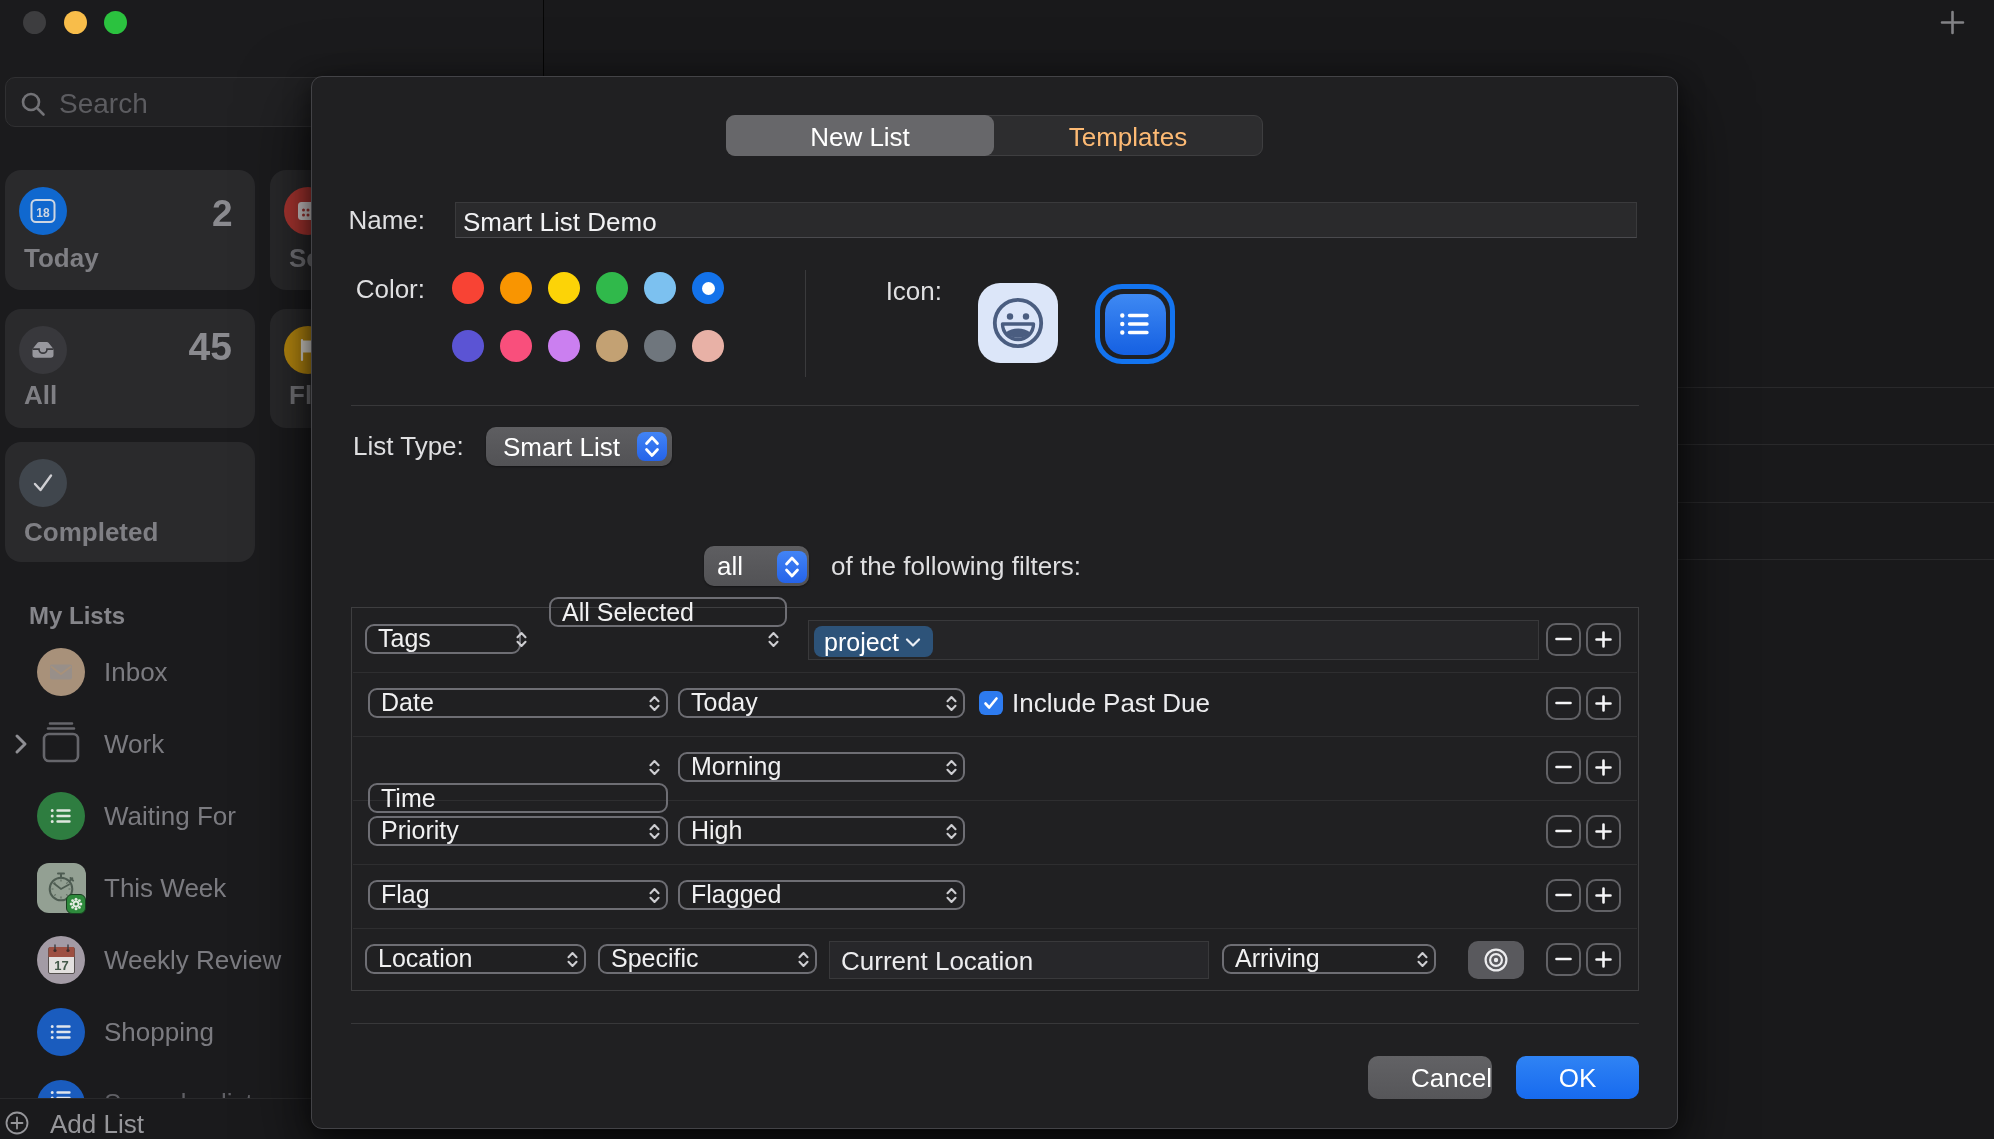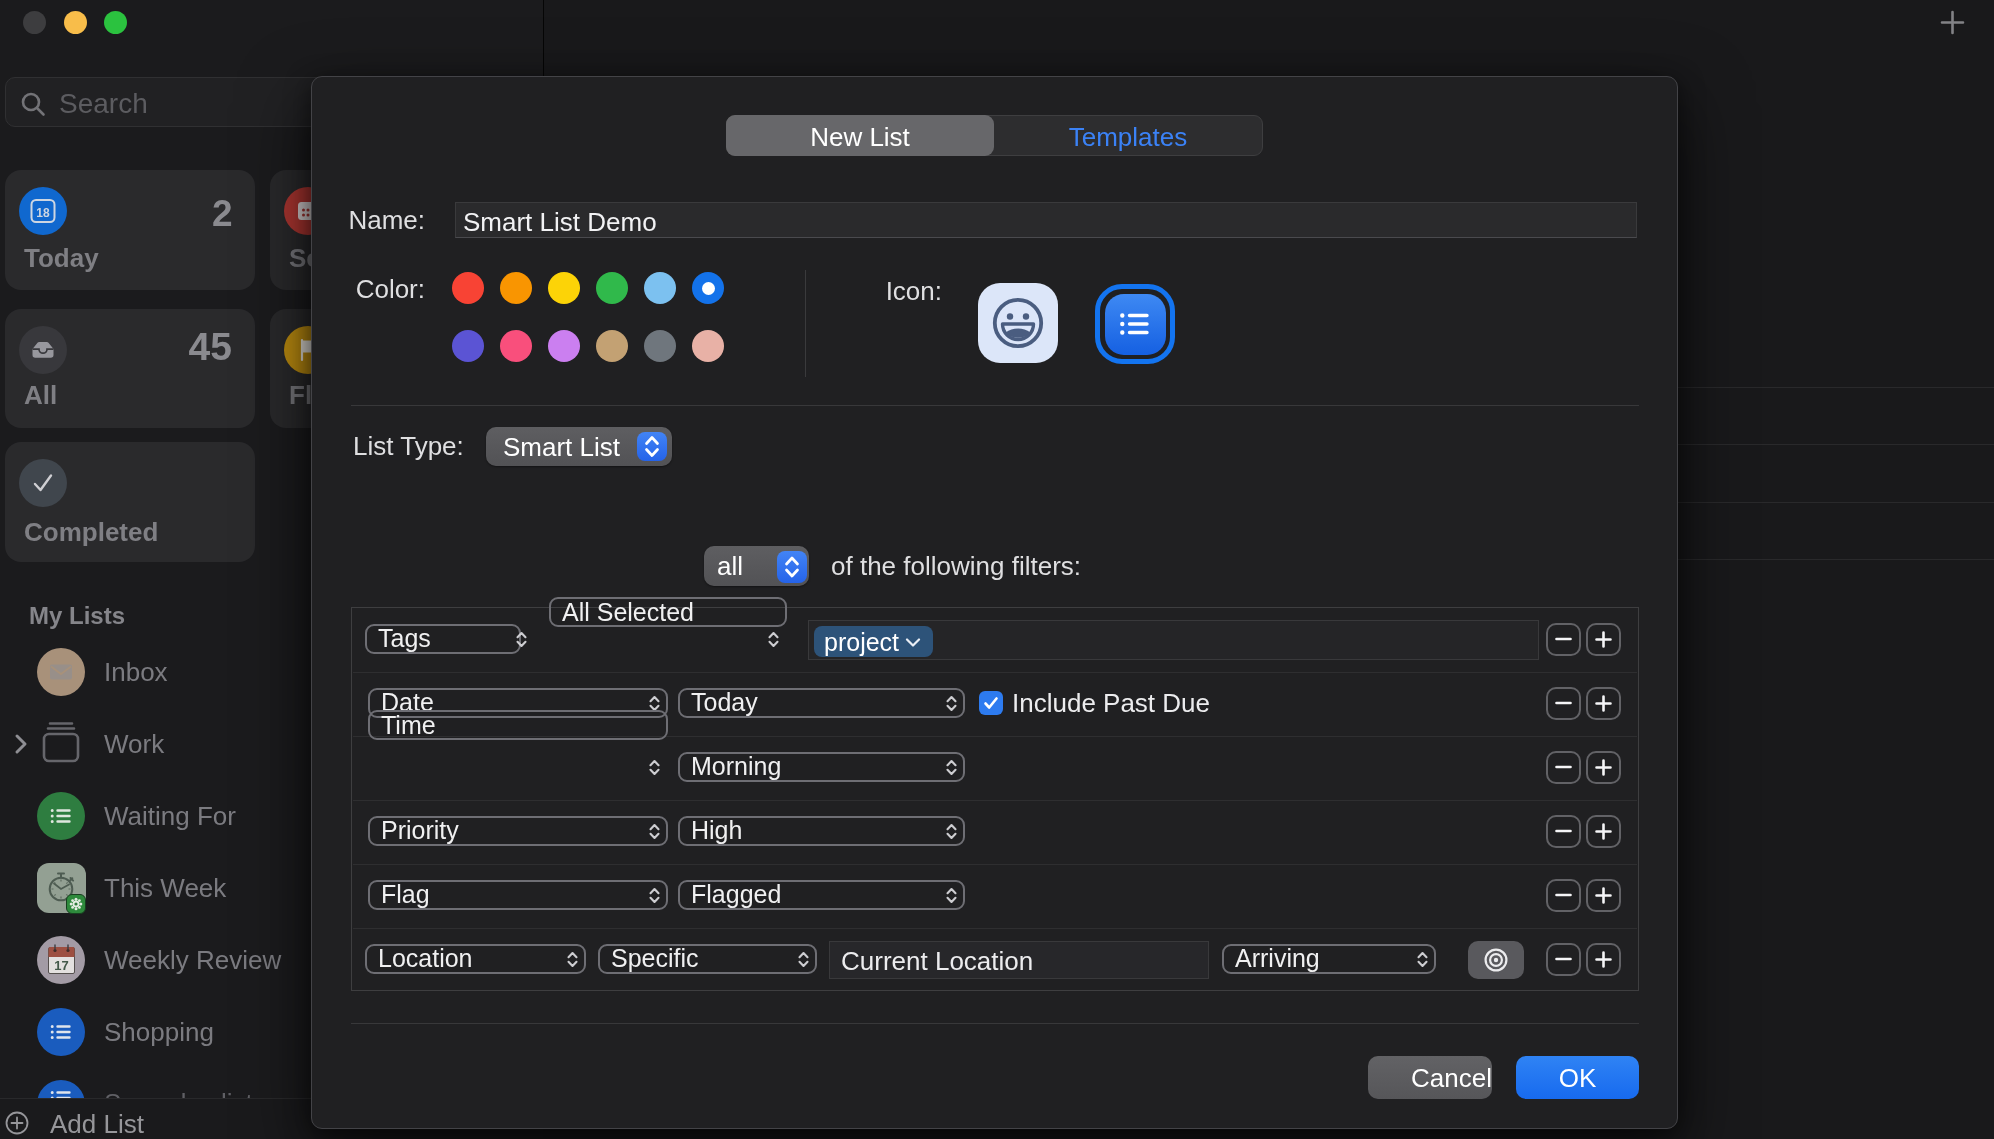--- a/index.html
+++ b/index.html
@@ -179,21 +179,21 @@
     <path d="M12 6.5 V17.5 M6.5 12 H17.5" stroke="#96969a" stroke-width="1.8" stroke-linecap="round"></path>
   </svg>
   <div class="lbl" style="left:50px;top:1109px;color:#96969a;">Add List</div>
 
   <div class="abs" id="dialog" style="left:311px;top:76px;width:1367px;height:1053px;background:#202022;
        border-radius:11px;border:1px solid #434347;box-shadow:0 25px 70px rgba(0,0,0,.62),0 6px 24px rgba(0,0,0,.5);"></div>
 
   <div class="abs" style="left:726px;top:115px;width:537px;height:41px;border-radius:9px;background:#2d2d2f;border:1px solid #3e3e40;"></div>
   <div class="abs" style="left:726px;top:115px;width:268px;height:41px;border-radius:9px;background:#67676a;"></div>
   <div class="lbl" style="left:726px;top:122px;width:268px;text-align:center;color:#ffffff;">New List</div>
-  <div class="lbl" style="left:994px;top:122px;width:268px;text-align:center;color:#3b82f6;">Templates</div>
+  <div class="lbl" style="left:994px;top:122px;width:268px;text-align:center;color:#fdba74;">Templates</div>
 
   <div class="lbl" style="left:225px;top:205px;width:200px;text-align:right;">Name:</div>
   <div class="abs" style="left:455px;top:202px;width:1182px;height:36px;background:#2a2a2c;border:1px solid #3a3a3c;border-bottom-color:#4a4a4e;"></div>
   <div class="lbl" style="left:463px;top:207px;color:#f2f2f4;">Smart List Demo</div>
 
   <div class="lbl" style="left:225px;top:274px;width:200px;text-align:right;">Color:</div>
   <div class="abs" style="left:452px;top:272px;width:32px;height:32px;border-radius:50%;background:#f84334;"></div>
   <div class="abs" style="left:500px;top:272px;width:32px;height:32px;border-radius:50%;background:#f99501;"></div>
   <div class="abs" style="left:548px;top:272px;width:32px;height:32px;border-radius:50%;background:#fcd307;"></div>
   <div class="abs" style="left:596px;top:272px;width:32px;height:32px;border-radius:50%;background:#30b94b;"></div>
@@ -289,21 +289,21 @@
       </svg>
 <div class="lbl" style="left:1012px;top:687.5px;color:#ececee;">Include Past Due</div>
 <div class="mbtn" style="left:1546px;top:686.5px;"></div>
 <svg class="abs" style="left:1555px;top:701.0px;" width="17" height="4" viewBox="0 0 17 4">
         <path d="M1.5 2 H15.5" stroke="#f5f5f7" stroke-width="2.6" stroke-linecap="round"></path>
       </svg>
 <div class="mbtn" style="left:1586px;top:686.5px;"></div>
 <svg class="abs" style="left:1595px;top:694.5px;" width="17" height="17" viewBox="0 0 17 17">
         <path d="M8.5 1.5 V15.5 M1.5 8.5 H15.5" stroke="#f5f5f7" stroke-width="2.6" stroke-linecap="round"></path>
       </svg>
-<div class="dd" style="left:368px;top:710px;width:300px;">Time</div>
+<div class="dd" style="left:368px;top:783px;width:300px;">Time</div>
 <svg class="abs" style="left:647.5px;top:758.5px;" width="13" height="17" viewBox="0 0 13 17">
         <path d="M2.5 6.2 L6.5 2 L10.5 6.2 M2.5 10.8 L6.5 15 L10.5 10.8" fill="none" stroke="#cdcdd1" stroke-width="2.1" stroke-linecap="round" stroke-linejoin="round"></path>
       </svg>
 <div class="dd" style="left:678px;top:751.5px;width:287px;">Morning</div>
 <svg class="abs" style="left:944.5px;top:758.5px;" width="13" height="17" viewBox="0 0 13 17">
         <path d="M2.5 6.2 L6.5 2 L10.5 6.2 M2.5 10.8 L6.5 15 L10.5 10.8" fill="none" stroke="#cdcdd1" stroke-width="2.1" stroke-linecap="round" stroke-linejoin="round"></path>
       </svg>
 <div class="mbtn" style="left:1546px;top:750.5px;"></div>
 <svg class="abs" style="left:1555px;top:765.0px;" width="17" height="4" viewBox="0 0 17 4">
         <path d="M1.5 2 H15.5" stroke="#f5f5f7" stroke-width="2.6" stroke-linecap="round"></path>

